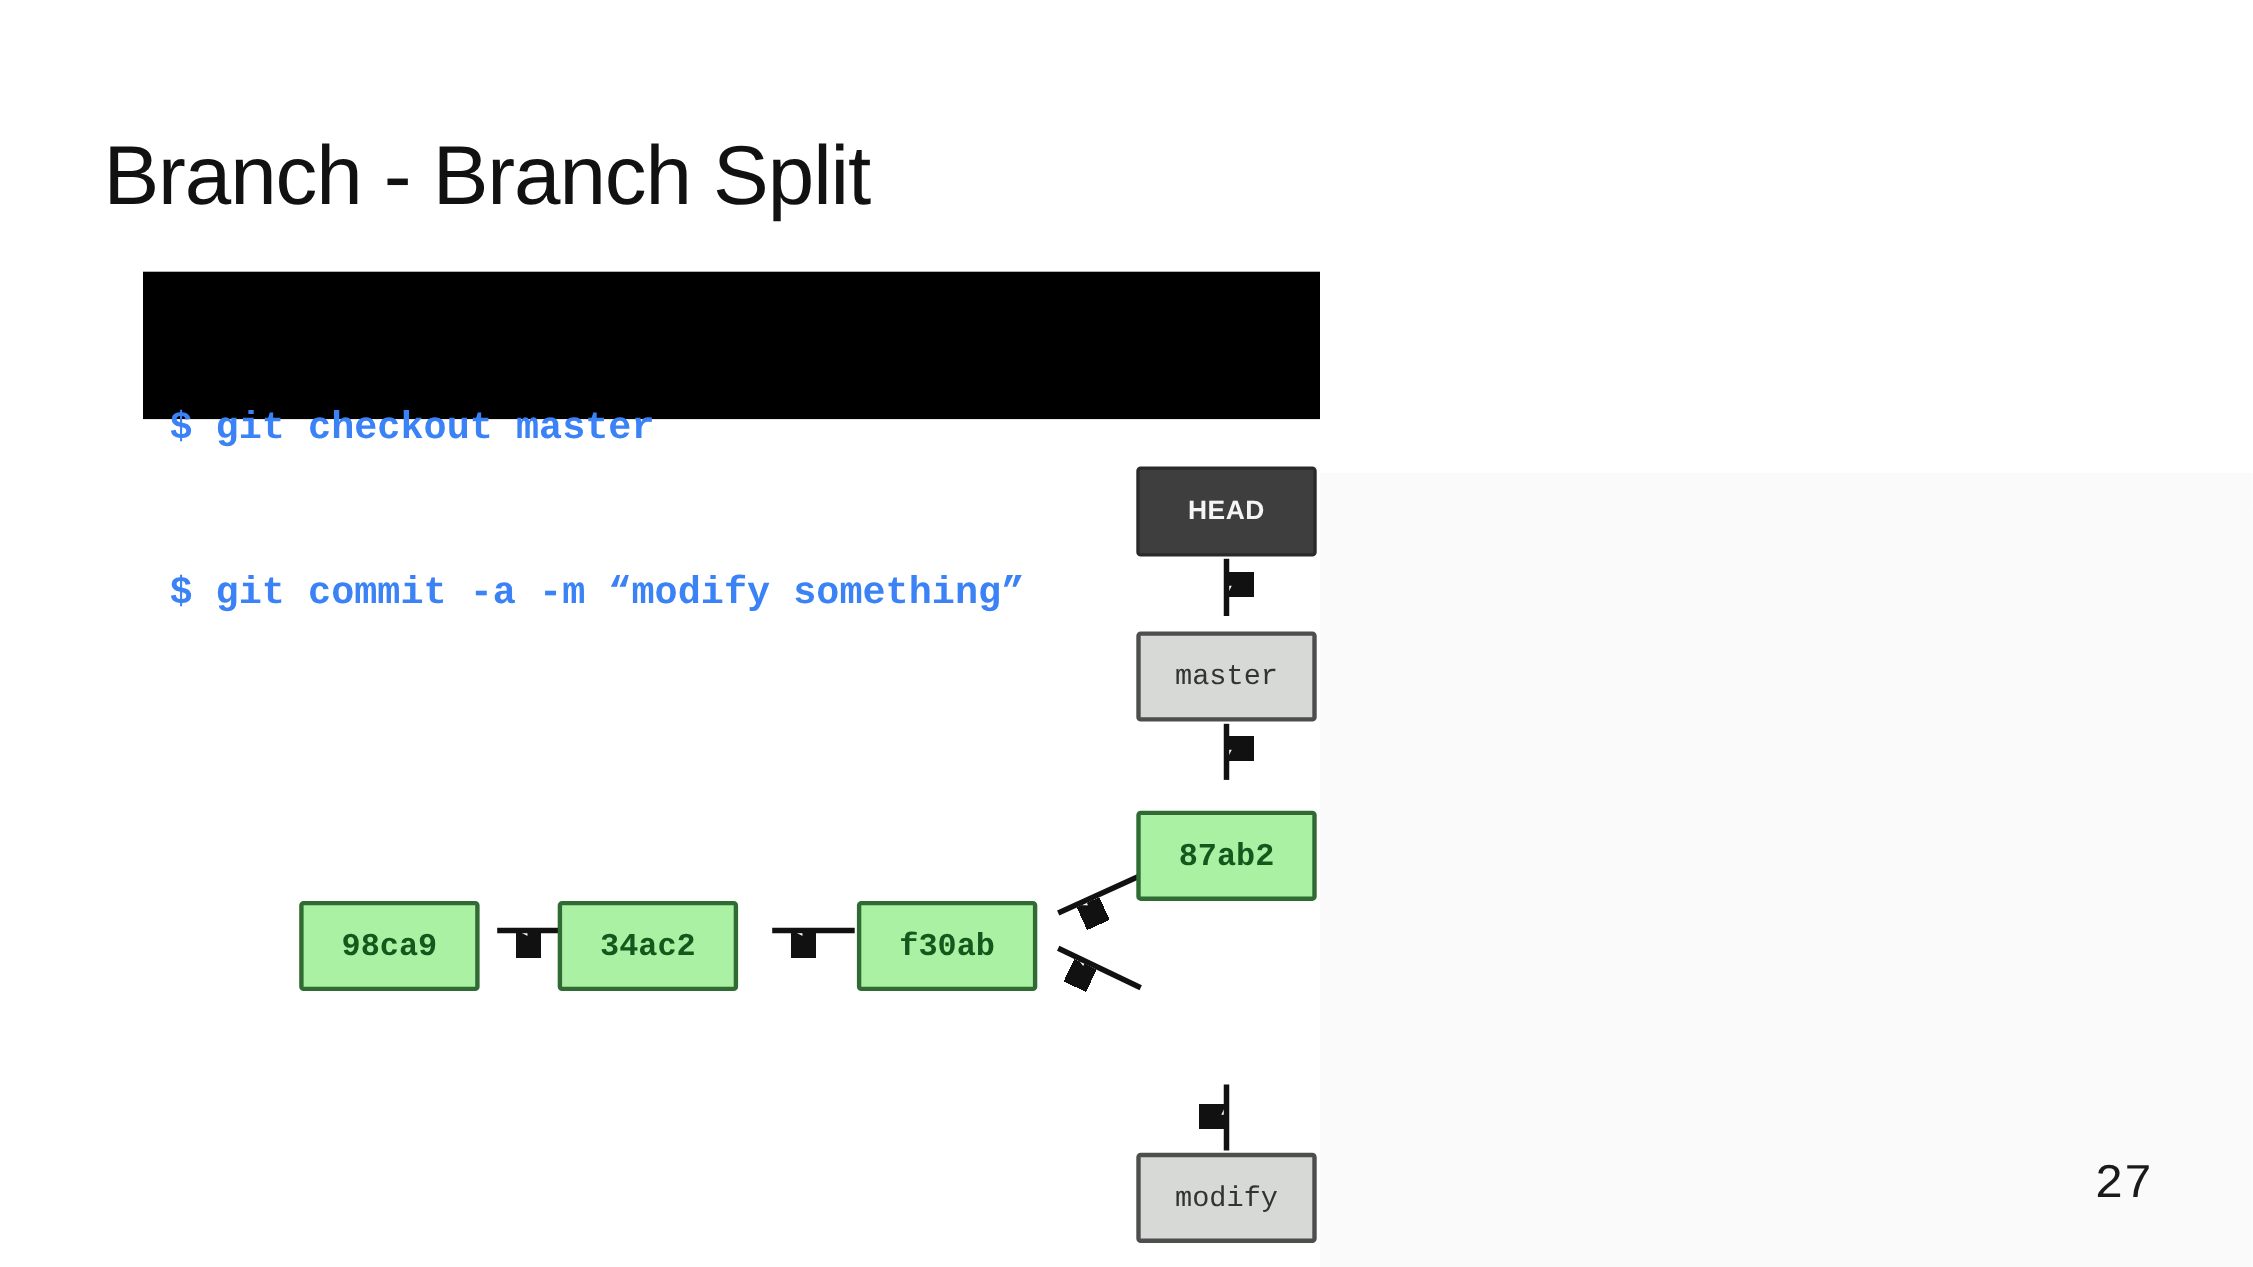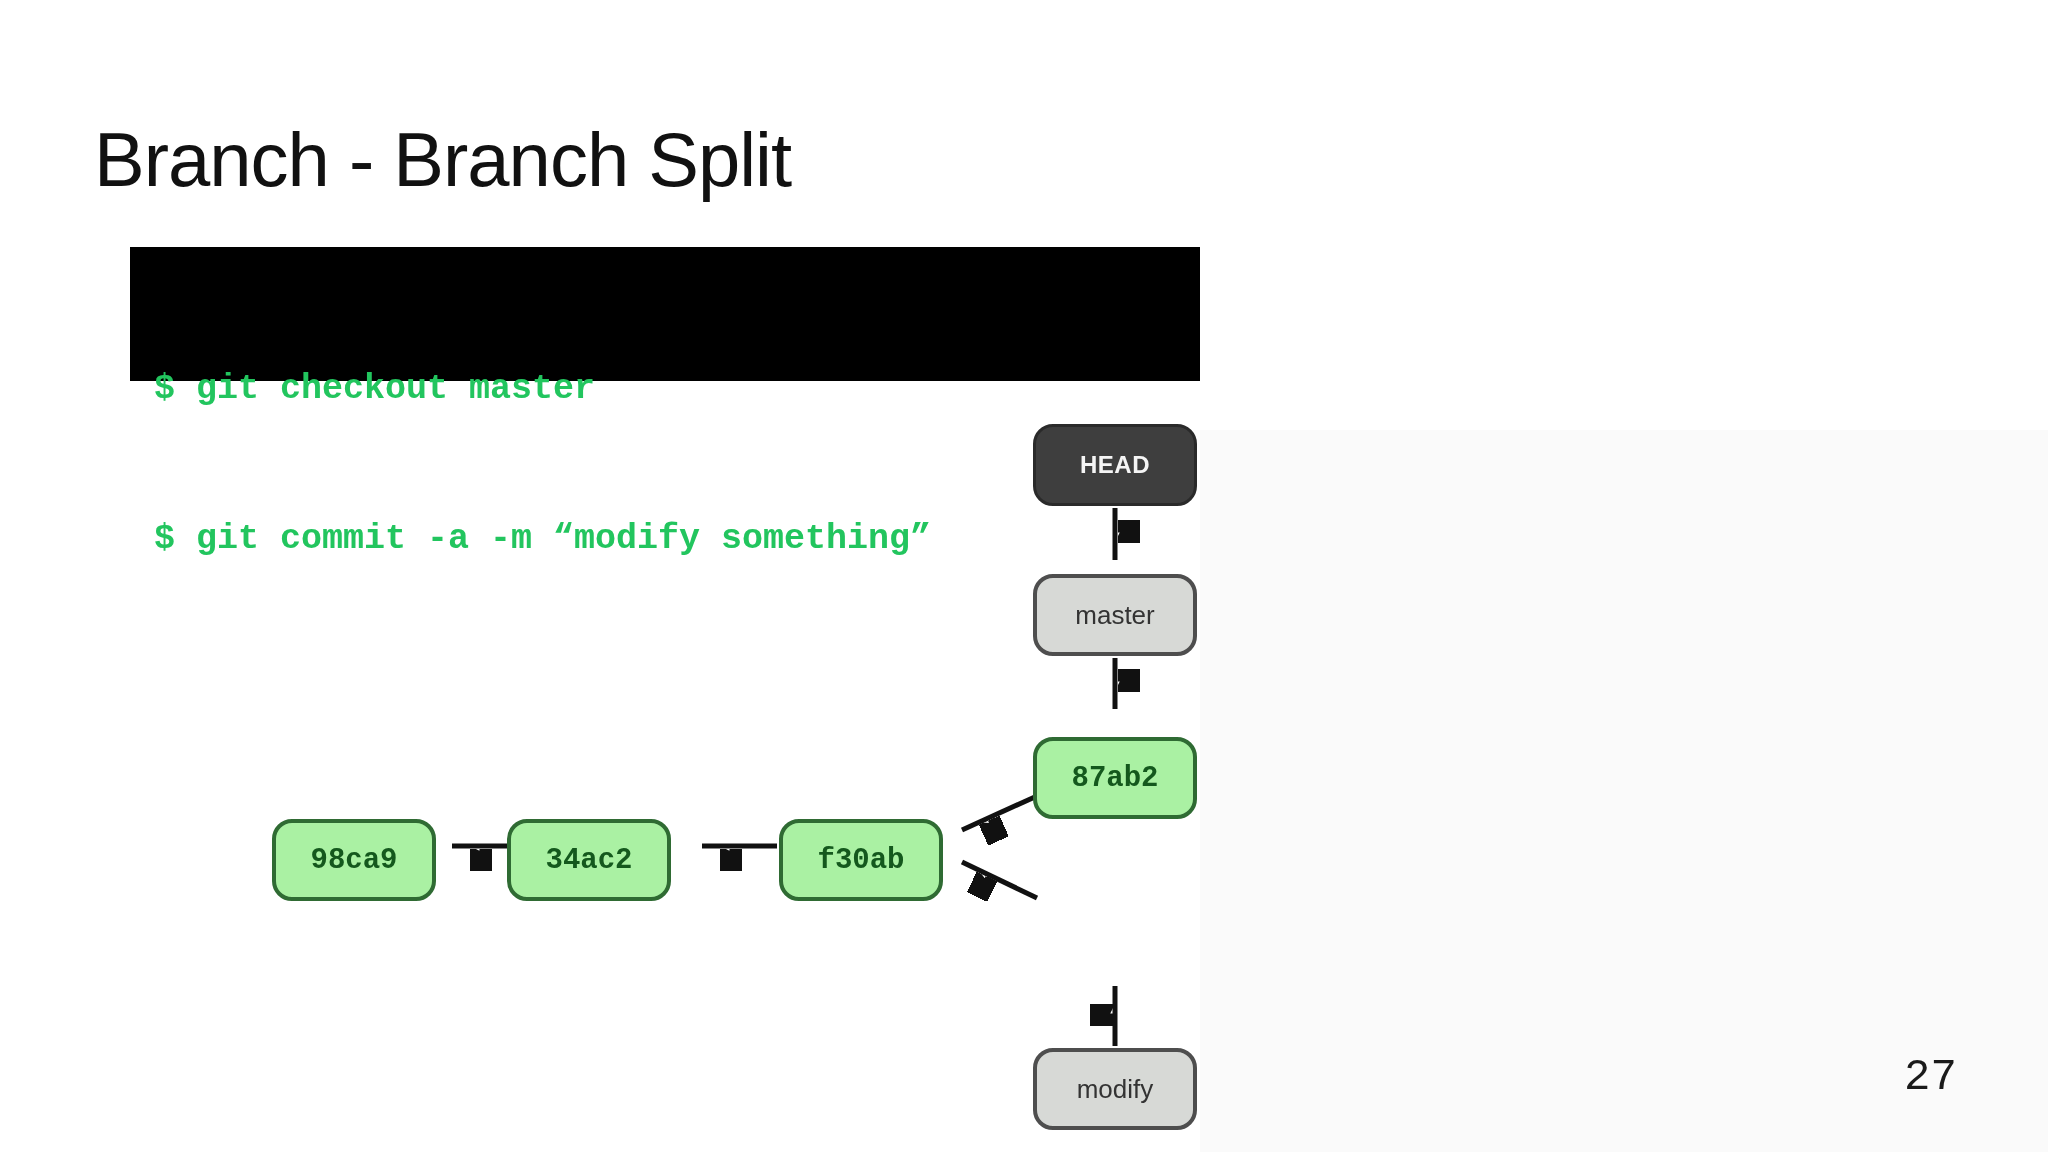--- a/index.html
+++ b/index.html
@@ -13,37 +13,38 @@
   }
   .title{
     position:absolute;left:94px;top:116px;
     font-size:76px;font-weight:400;color:#111111;letter-spacing:-1px;
     white-space:nowrap;
   }
   .terminal{
     position:absolute;left:130px;top:247px;width:1070px;height:134px;
     background:#000000;box-sizing:border-box;padding:17px 0 0 24px;
     font-family:"Liberation Mono","DejaVu Sans Mono",monospace;
-    font-weight:bold;font-size:35px;line-height:50px;color:#22c55e;
+    font-weight:bold;font-size:35px;line-height:50px;color:#3b82f6;
     white-space:pre;
   }
   .terminal .tline{white-space:pre;}
   .node{
-    position:absolute;width:164px;height:82px;border-radius:20px;
+    position:absolute;width:164px;height:82px;border-radius:4px;
     display:flex;align-items:center;justify-content:center;
     box-sizing:border-box;white-space:nowrap;
   }
   .node.commit{
     background:#aaf1a3;border:4px solid #2f6b33;color:#14581d;
     font-family:"Liberation Mono","DejaVu Sans Mono",monospace;
     font-weight:bold;font-size:29px;margin-top:14px;
   }
   .node.branch{
     background:#d7d9d6;border:4px solid #4e4e4e;color:#333333;
     font-size:26px;
+    font-family:Liberation Mono, monospace;
   }
   .node.head{
     background:#3e3e3e;border:3px solid #2a2a2a;color:#f5f5f5;
     font-weight:bold;font-size:24px;letter-spacing:0.5px;
   }
   svg.edges{position:absolute;left:0;top:0;width:2048px;height:1152px;pointer-events:none;}
   svg.edges path{stroke:#111111;stroke-width:5;fill:none;}
   .pagenum{
     position:absolute;left:1904px;top:1052px;
     font-size:44px;color:#1a1a1a;font-family:Liberation Mono, monospace;

